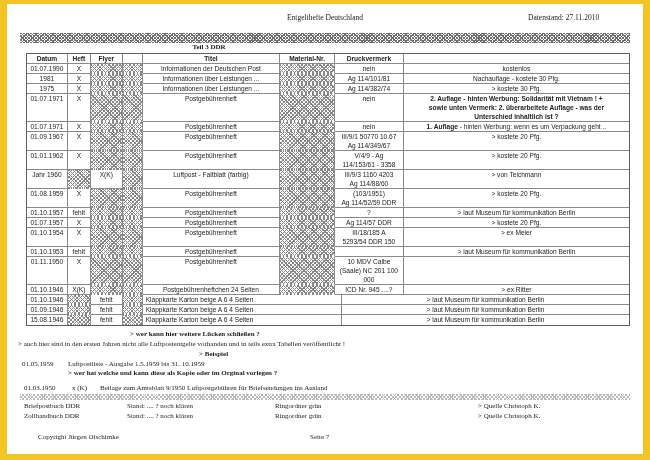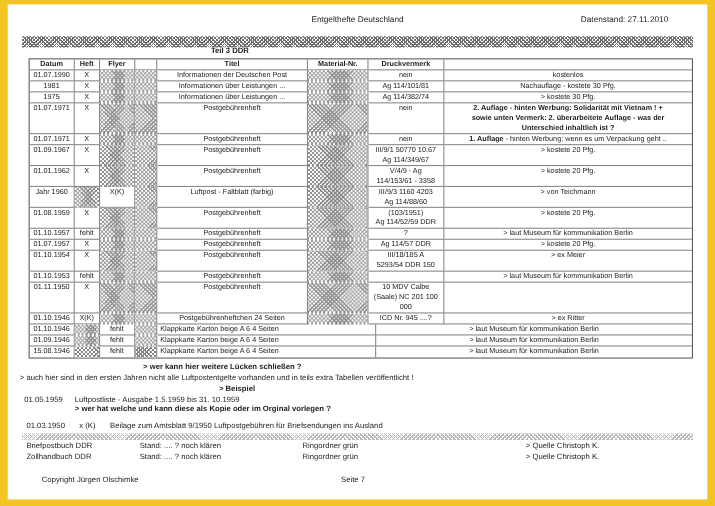--- a/index.html
+++ b/index.html
@@ -6,21 +6,21 @@
   body{
     width:650px;height:460px;position:relative;
     background:#f3c524; 
     font-family:"Liberation Sans", sans-serif;
     color:#1c1c1c;
     overflow:hidden;
   }
   .page{position:absolute;left:7px;top:4px;right:7px;bottom:6px;background:#ffffff;}
   .content{position:absolute;left:0;top:0;width:650px;height:460px;}
 
-  .abs{position:absolute;white-space:nowrap;}
+  .abs{position:absolute;white-space:nowrap;font-family:Liberation Serif, serif;}
   .doc-title{top:13px;left:0;width:650px;text-align:center;font-size:7.5px;}
   .datenstand{top:13px;left:528px;font-size:7.5px;}
 
   .hatch{
     background-color:#fdfdfd;
     background-image:
       repeating-linear-gradient(45deg,#878787 0,#878787 .9px,transparent .9px,transparent 2.6px),
       repeating-linear-gradient(135deg,#878787 0,#878787 .9px,transparent .9px,transparent 2.6px);
   }
   .band-top{top:33px;left:20px;width:610px;height:10px;

